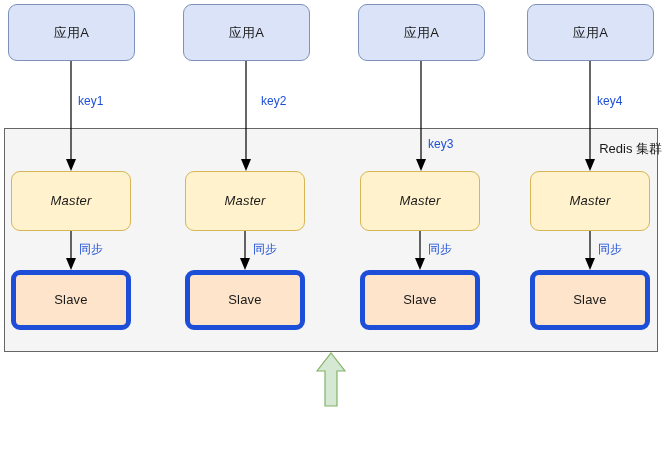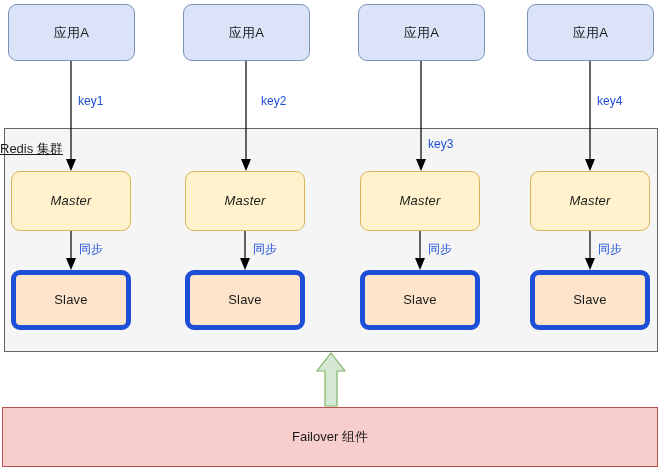--- a/index.html
+++ b/index.html
@@ -58,24 +58,23 @@
     height: 224px;
     background: #f5f5f5;
     border: 1px solid #666666;
     box-sizing: border-box;
   }
   .cluster-title {
     position: absolute;
     left: 0;
     right: 0;
     top: 140px;
-    text-align: left;
+    text-align: right;
     font-size: 13px;
     color: #1a1a1a;
-    text-decoration: underline;
   }
   .failover-box {
     position: absolute;
     left: 2px;
     top: 407px;
     width: 656px;
     height: 60px;
     background: #f8cecc;
     border: 1px solid #b85450;
     box-sizing: border-box;
@@ -196,17 +195,14 @@
   <div class="edge-label" style="left:598px; top:241px;">同步</div>
 
   <div class="node slave-node" style="left:530px; top:270px;">
     <span>Slave</span>
   </div>
 
   <svg class="green-arrow" viewBox="0 0 30 55">
     <polygon points="15,1 29,19 21,19 21,54 9,54 9,19 1,19" fill="#d5e8d4" stroke="#82b366" stroke-width="1.2" stroke-linejoin="miter"></polygon>
   </svg>
 
-  <div class="failover-box">
-    <span>Failover 组件</span>
-  </div>
 
 </div>
 
 </body></html>

